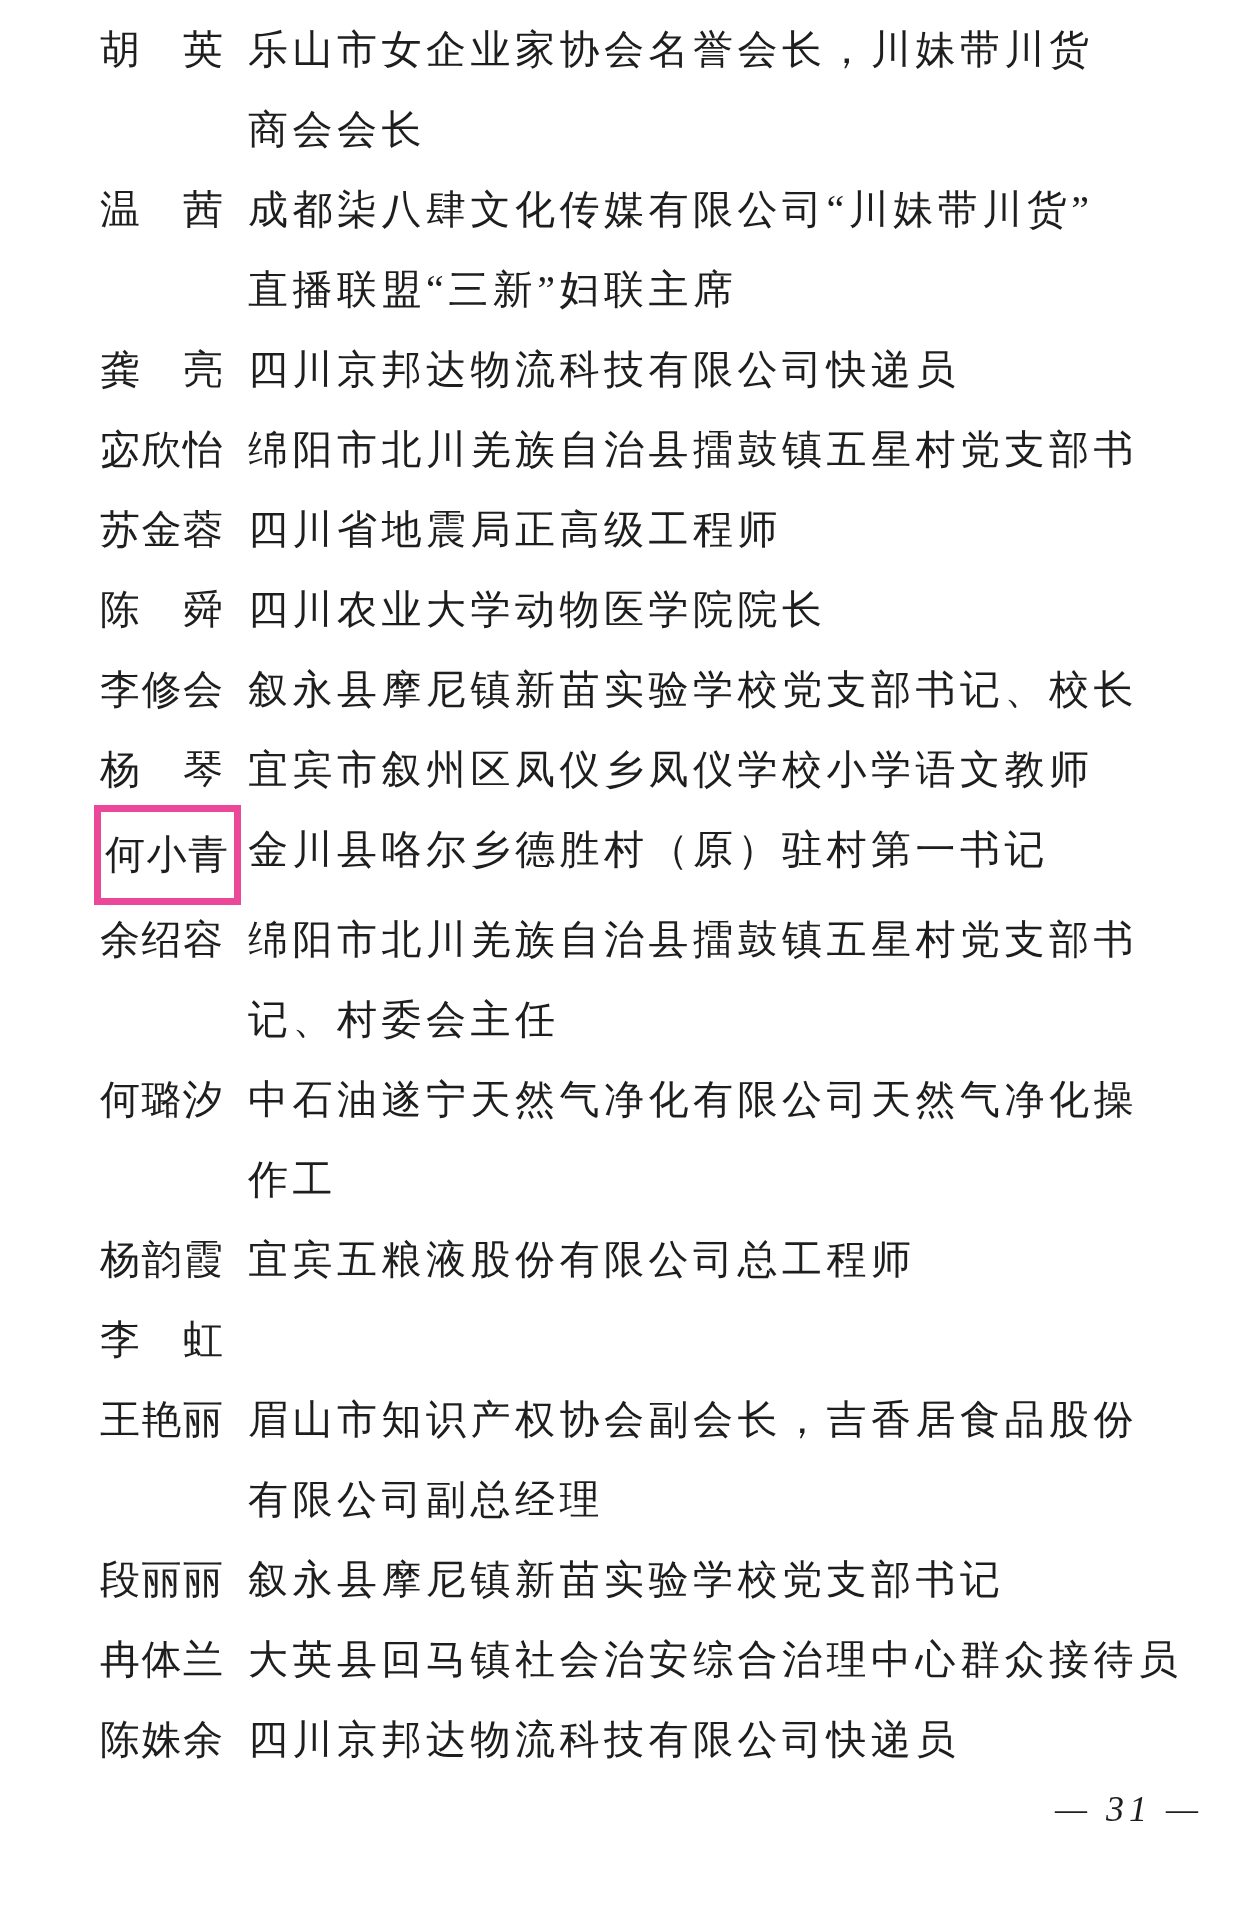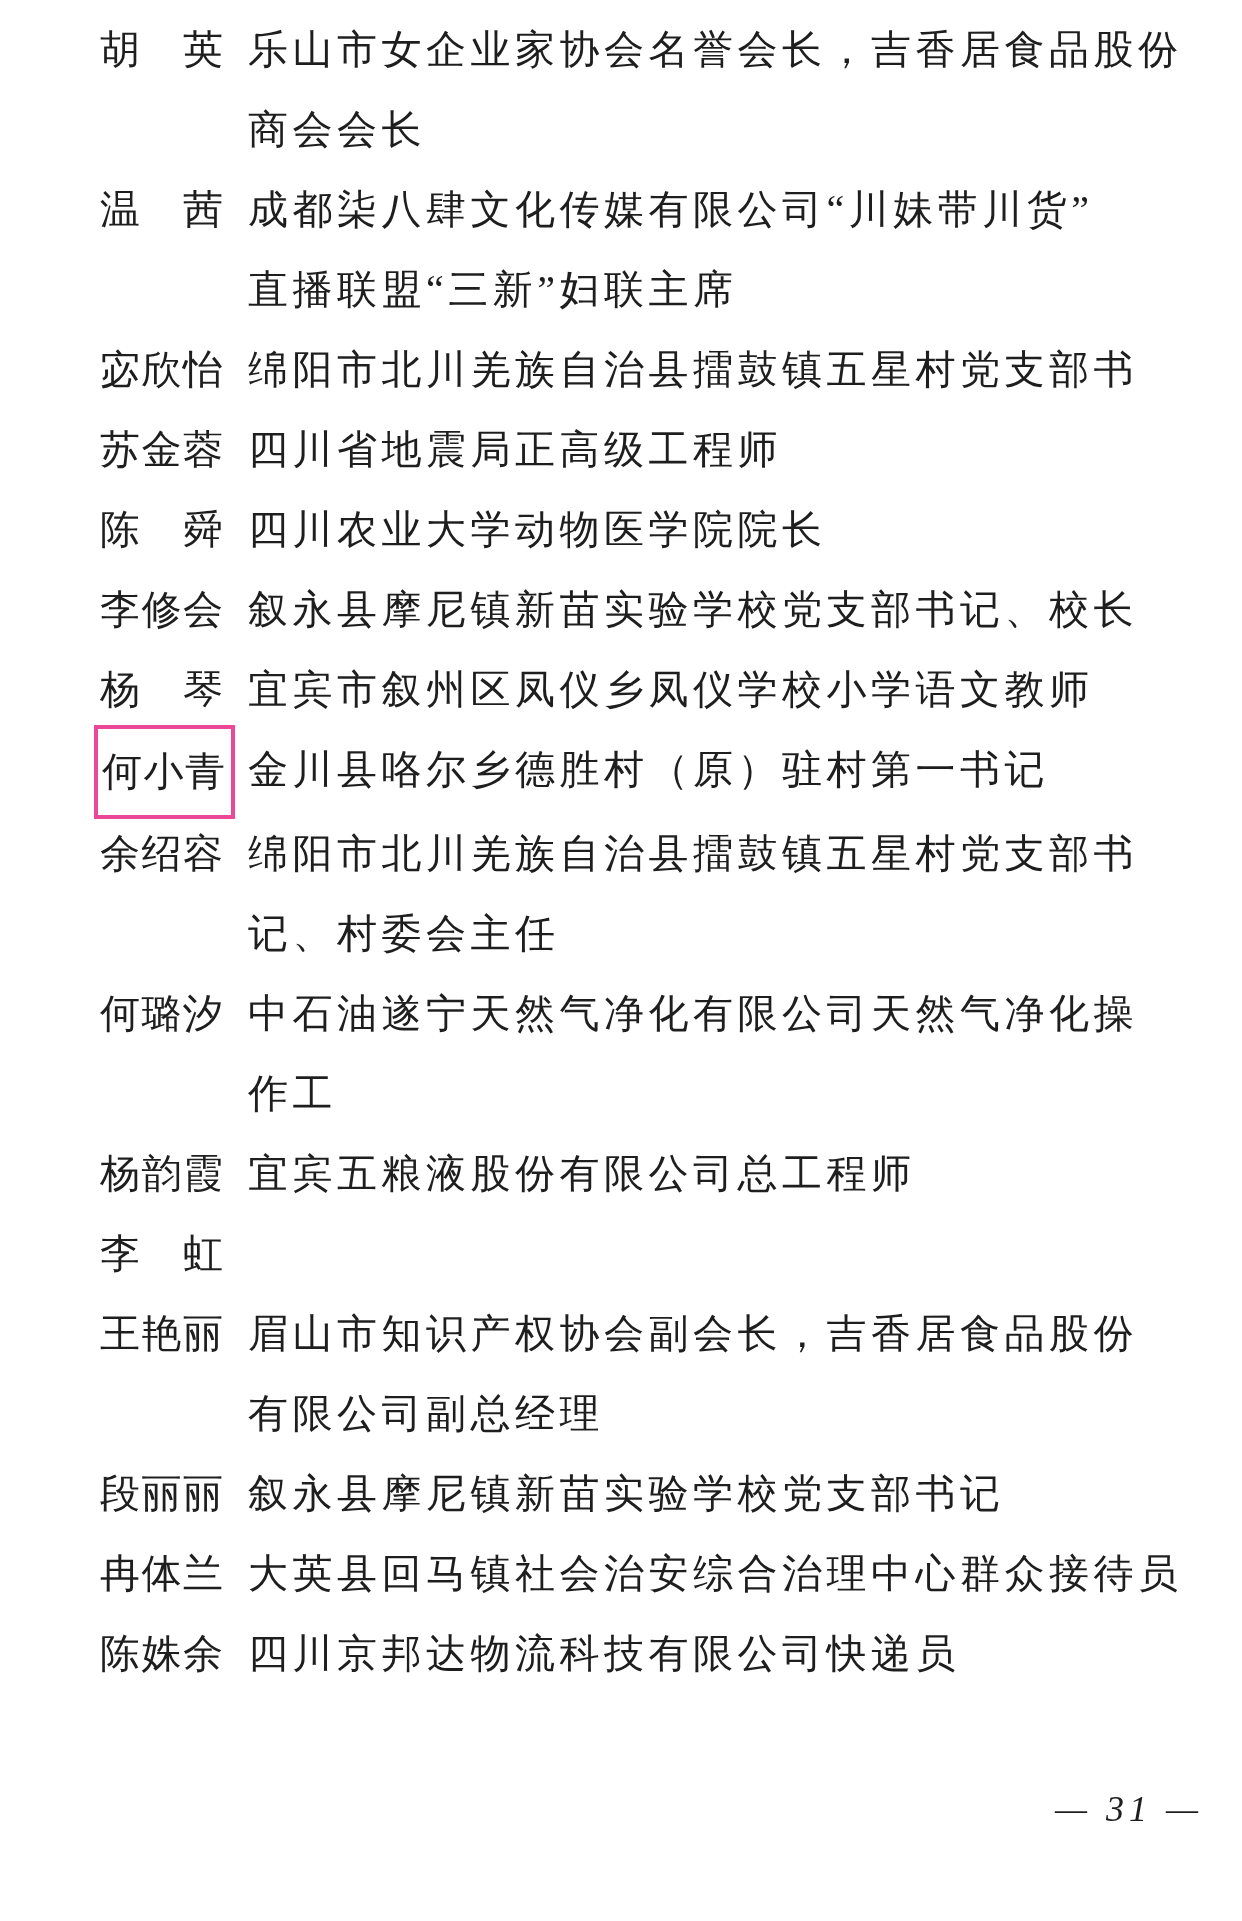--- a/index.html
+++ b/index.html
@@ -24,21 +24,21 @@
   .name {
     flex: 0 0 auto;
     width: 128px;
     font-size: 40px;
     line-height: 80px;
     letter-spacing: 1.5px;
     white-space: pre;
   }
   .name-text { display: inline-block; }
   .boxed .name-text {
-    border: 4px solid #ec4899;
+    border: 7px solid #ec4899;
     padding: 3px 4px;
     margin: -5px -6px;
   }
   .desc {
     margin-left: 20px;
     width: 960px;
     font-size: 40px;
     line-height: 80px;
     letter-spacing: 4.5px;
   }
@@ -56,33 +56,39 @@
 </style>
 </head>
 <body>
 
 <div class="page">
   <div class="list">
 
     <div class="entry">
       <div class="name"><span class="name-text">胡　英</span></div>
       <div class="desc">
-        <div class="line">乐山市女企业家协会名誉会长，吉香居食品股份</div>
+        <div class="line">乐山市女企业家协会名誉会长，川妹带川货</div>
         <div class="line">商会会长</div>
       </div>
     </div>
 
     <div class="entry">
       <div class="name"><span class="name-text">温　茜</span></div>
       <div class="desc">
         <div class="line">成都柒八肆文化传媒有限公司“川妹带川货”</div>
         <div class="line">直播联盟“三新”妇联主席</div>
       </div>
     </div>
 
+    <div class="entry">
+      <div class="name"><span class="name-text">龚　亮</span></div>
+      <div class="desc">
+        <div class="line">四川京邦达物流科技有限公司快递员</div>
+      </div>
+    </div>
 
     <div class="entry">
       <div class="name"><span class="name-text">宓欣怡</span></div>
       <div class="desc">
         <div class="line">绵阳市北川羌族自治县擂鼓镇五星村党支部书</div>
       </div>
     </div>
 
     <div class="entry">
       <div class="name"><span class="name-text">苏金蓉</span></div>

